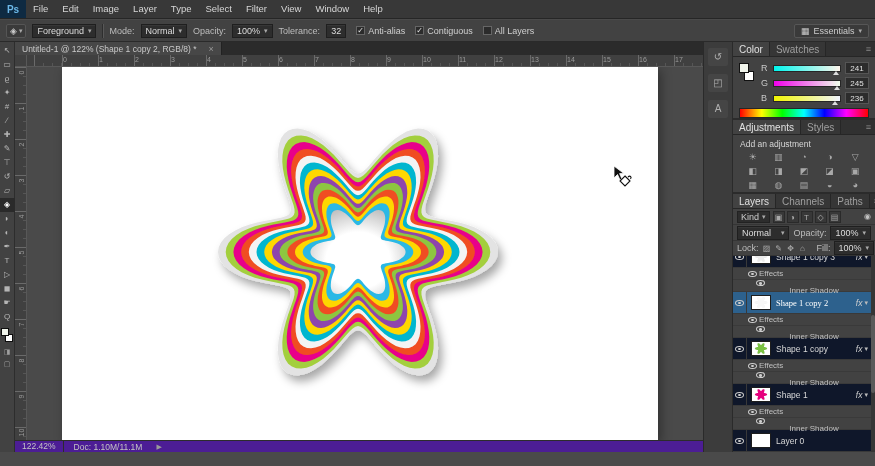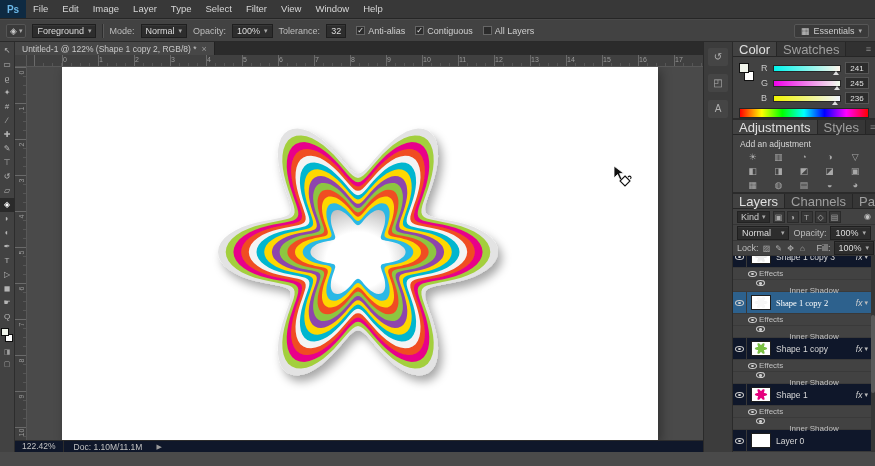--- a/index.html
+++ b/index.html
@@ -38,21 +38,21 @@
   .tool{width:15px;height:14px;line-height:14px;text-align:center;font-size:8px;color:#b5b5b5;}
   .tool.active{background:#2a2a2a;color:#ffffff;}
   #swatches{position:relative;width:15px;height:18px;margin-top:4px;}
   .fgsw{position:absolute;left:1px;top:0;width:8px;height:8px;border:1px solid #0e0e0e;z-index:2;}
   .bgsw{position:absolute;left:5px;top:6px;width:8px;height:8px;border:1px solid #0e0e0e;}
   .tool-extra{width:15px;height:12px;line-height:12px;text-align:center;font-size:7px;color:#9f9f9f;}
 
   
   #docarea{position:absolute;left:15px;top:42px;width:688px;bottom:14px;background:#4a4a4a;}
   #tabbar{position:absolute;left:0;top:0;right:0;height:13px;background:#2b2b2b;display:flex;}
-  .doc-tab{display:flex;align-items:center;gap:5px;background:#474747;color:#c9c9c9;font-size:8.5px;
+  .doc-tab{display:flex;align-items:center;gap:12px;background:#474747;color:#c9c9c9;font-size:8.5px;
            padding:0 7px;border-right:1px solid #222;}
   .tab-close{color:#999;font-size:9px;}
   #ruler-corner{position:absolute;left:0;top:13px;width:12px;height:12px;background:#404040;
                 border-right:1px solid #585858;border-bottom:1px solid #585858;}
   #hruler{position:absolute;left:12px;top:13px;right:0;height:12px;background-color:#404040;
           border-bottom:1px solid #585858;
           background-image:repeating-linear-gradient(90deg,#6a6a6a 0 1px,transparent 1px 36px),
                            repeating-linear-gradient(90deg,#565656 0 1px,transparent 1px 9px);
           background-size:auto 12px,auto 4px;background-position:35px 0,35px 8px;background-repeat:repeat-x;}
   #vruler{position:absolute;left:0;top:25px;width:12px;bottom:12px;background-color:#404040;
@@ -60,42 +60,42 @@
           background-image:repeating-linear-gradient(180deg,#6a6a6a 0 1px,transparent 1px 36px),
                            repeating-linear-gradient(180deg,#565656 0 1px,transparent 1px 9px);
           background-size:12px auto,4px auto;background-position:0 0,8px 0;background-repeat:repeat-y;}
   .hnum{position:absolute;top:1px;font-size:7px;color:#9b9b9b;}
   .vnum{position:absolute;left:0;width:12px;text-align:center;font-size:7px;color:#9b9b9b;transform:rotate(-90deg);}
   #viewport{position:absolute;left:12px;top:25px;right:0;bottom:12px;background:#4a4a4a;overflow:hidden;}
   #canvas{position:absolute;left:35px;top:0;width:596px;height:373px;background:#ffffff;
           box-shadow:3px 3px 10px rgba(0,0,0,.35);}
   #flower{position:absolute;left:136px;top:25px;width:320px;height:320px;}
   #cursor{position:absolute;left:550px;top:98px;width:22px;height:22px;}
-  #statusbar{position:absolute;left:0;bottom:0;right:0;height:12px;background:#0f172a;
+  #statusbar{position:absolute;left:0;bottom:0;right:0;height:12px;background:#4c1d95;
              border-top:1px solid #2c2c2c;display:flex;align-items:center;font-size:8.5px;color:#c3c3c3;}
   .zoombox{padding:0 7px;border-right:1px solid #2c2c2c;height:100%;line-height:11px;}
   .docsize{padding:0 10px;}
   .status-arrow{color:#9a9a9a;font-size:7px;padding-left:4px;}
 
   
   #icondock{position:absolute;left:703px;top:42px;width:30px;bottom:14px;background:#3c3c3c;
             border-left:1px solid #2a2a2a;border-right:1px solid #2a2a2a;display:flex;
             flex-direction:column;align-items:center;padding-top:6px;gap:8px;}
   .dock-icon{width:20px;height:18px;line-height:18px;text-align:center;color:#b0b0b0;font-size:10px;
              background:#454545;border-radius:2px;}
 
   
   #panels{position:absolute;left:733px;top:42px;right:0;bottom:14px;background:#424242;
           display:flex;flex-direction:column;}
   .panel{border-bottom:2px solid #2b2b2b;position:relative;}
   #color-panel{height:82px;}
   #adjustments-panel{height:78px;}
   #layers-panel{flex:1;display:flex;flex-direction:column;border-bottom:none;}
   .panel-tabs{display:flex;height:15px;background:#313131;border-bottom:1px solid #262626;}
-  .ptab{padding:0 6px;line-height:15px;font-size:13px;color:#9f9f9f;border-right:1px solid #262626;background:#363636;}
+  .ptab{padding:0 6px;line-height:15px;font-size:10px;color:#9f9f9f;border-right:1px solid #262626;background:#363636;}
   .ptab.active{background:#424242;color:#e0e0e0;}
   .pmenu{margin-left:auto;padding:0 4px;color:#8a8a8a;line-height:15px;font-size:9px;}
 
   
   #color-content{display:flex;padding:5px 6px 0 6px;gap:6px;}
   #color-swatch-widget{position:relative;width:16px;height:24px;}
   .csfg{position:absolute;left:0;top:1px;width:10px;height:10px;background:#f1f5ec;border:1px solid #111;z-index:2;}
   .csbg{position:absolute;left:5px;top:9px;width:10px;height:10px;background:#fff;border:1px solid #111;}
   #color-rows{flex:1;display:flex;flex-direction:column;gap:3px;}
   .chrow{display:flex;align-items:center;gap:4px;height:12px;}

